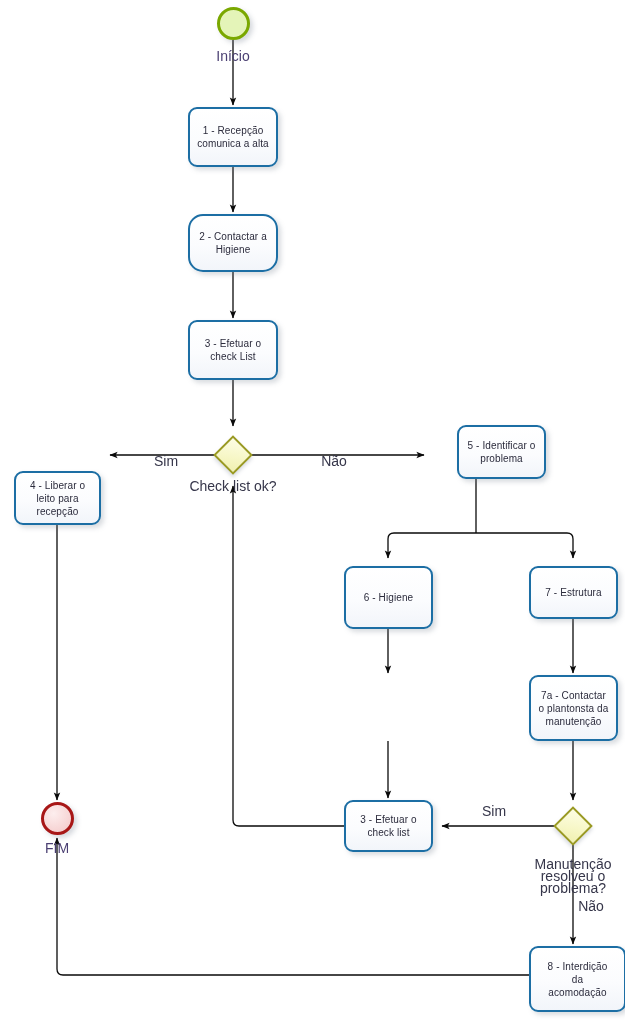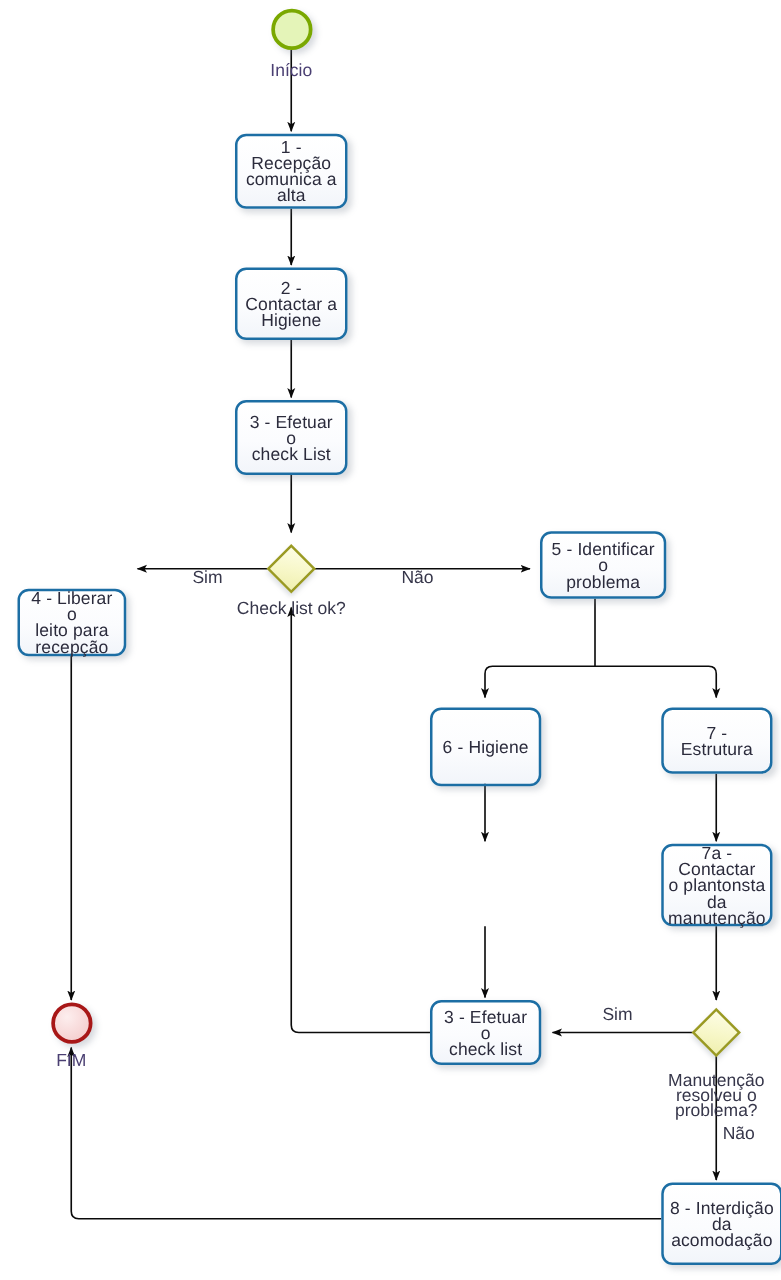--- a/index.html
+++ b/index.html
@@ -33,21 +33,21 @@
     box-sizing: border-box;
     border: 2px solid #1c6ea4;
     border-radius: 9px;
     background: linear-gradient(180deg, #ffffff 0%, #fbfcfe 55%, #f2f5fa 100%);
     box-shadow: 3px 3px 5px rgba(120,130,145,0.28);
     display: flex;
     align-items: center;
     justify-content: center;
     text-align: center;
     color: #2b2b3c;
-    font-size: 14px;
+    font-size: 10px;
     line-height: 13px;
     letter-spacing: 0.1px;
     padding: 2px 4px;
     z-index: 3;
   }
   .task-label {
     display: block;
     white-space: pre-line;
   }
   
@@ -142,40 +142,40 @@
   </svg>
 
   <div class="event start" style="left:217px; top:7px; width:33px; height:33px;"></div>
   <div class="caption start-label" style="left:193px; top:50px; width:80px;">Início</div>
 
   <div class="task" style="left:188px; top:107px; width:90px; height:60px;">
     <span class="task-label">1 - Recepção
 comunica a alta</span>
   </div>
 
-  <div class="task" style="left:188px; top:214px; width:90px; height:58px;">
+  <div class="task" style="left:188px; top:214px; width:90px; height:58px;border-radius:15px;">
     <span class="task-label">2 - Contactar a
 Higiene</span>
   </div>
 
   <div class="task" style="left:188px; top:320px; width:90px; height:60px;">
     <span class="task-label">3 - Efetuar o
 check List</span>
   </div>
 
   <div class="gateway" style="left:219px; top:441px; width:28px; height:28px;"></div>
   <div class="caption" style="left:183px; top:480px; width:100px;">Check list ok?</div>
 
   <div class="task" style="left:14px; top:428px; width:87px; height:54px;margin-top:43px;">
     <span class="task-label">4 - Liberar o
 leito para
 recepção</span>
   </div>
 
-  <div class="task" style="left:432px; top:425px; width:101px; height:54px;">
+  <div class="task" style="left:457px; top:425px; width:89px; height:54px;">
     <span class="task-label">5 - Identificar o
 problema</span>
   </div>
 
   <div class="task" style="left:344px; top:566px; width:89px; height:63px;">
     <span class="task-label">6 - Higiene</span>
   </div>
 
 
   <div class="task" style="left:529px; top:566px; width:89px; height:53px;">

